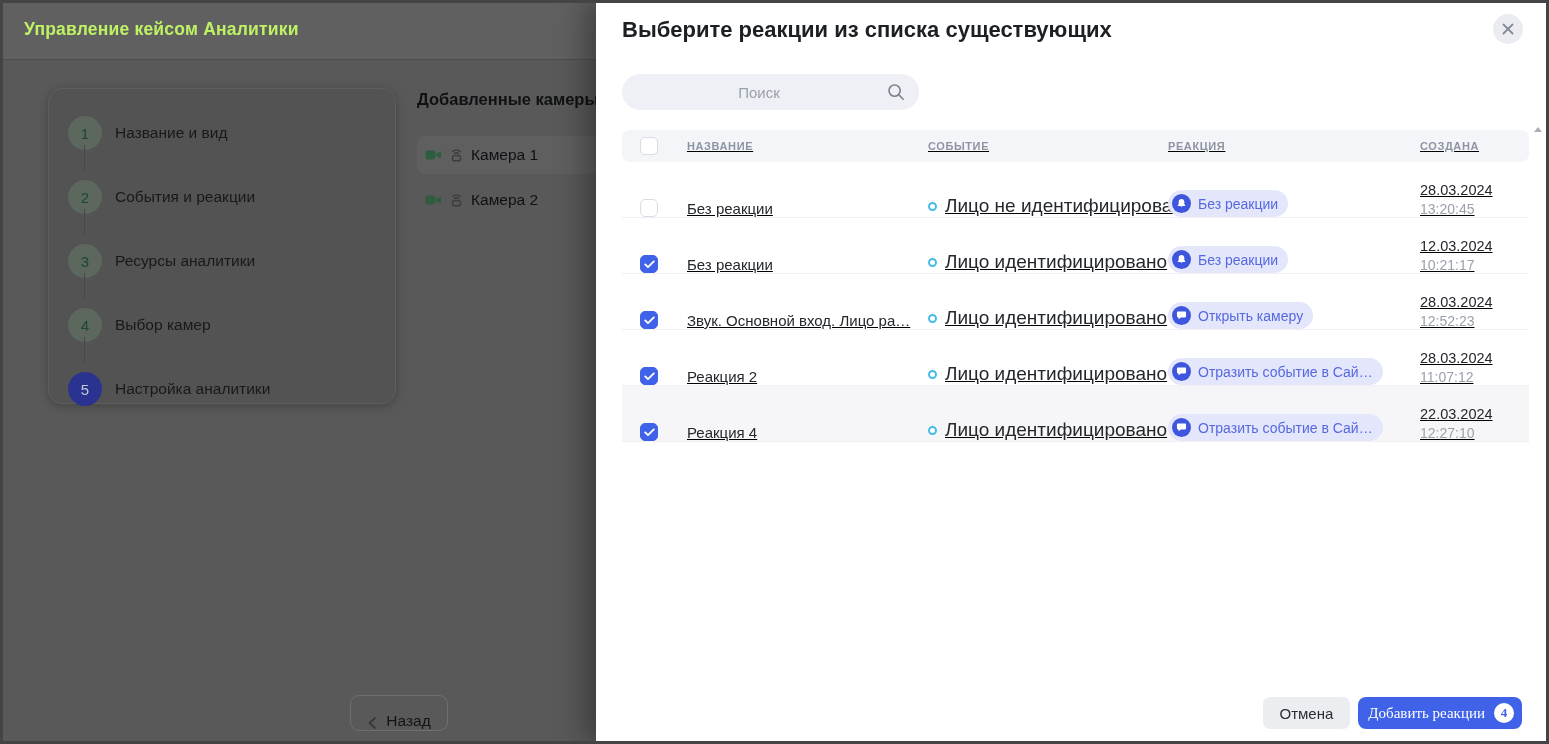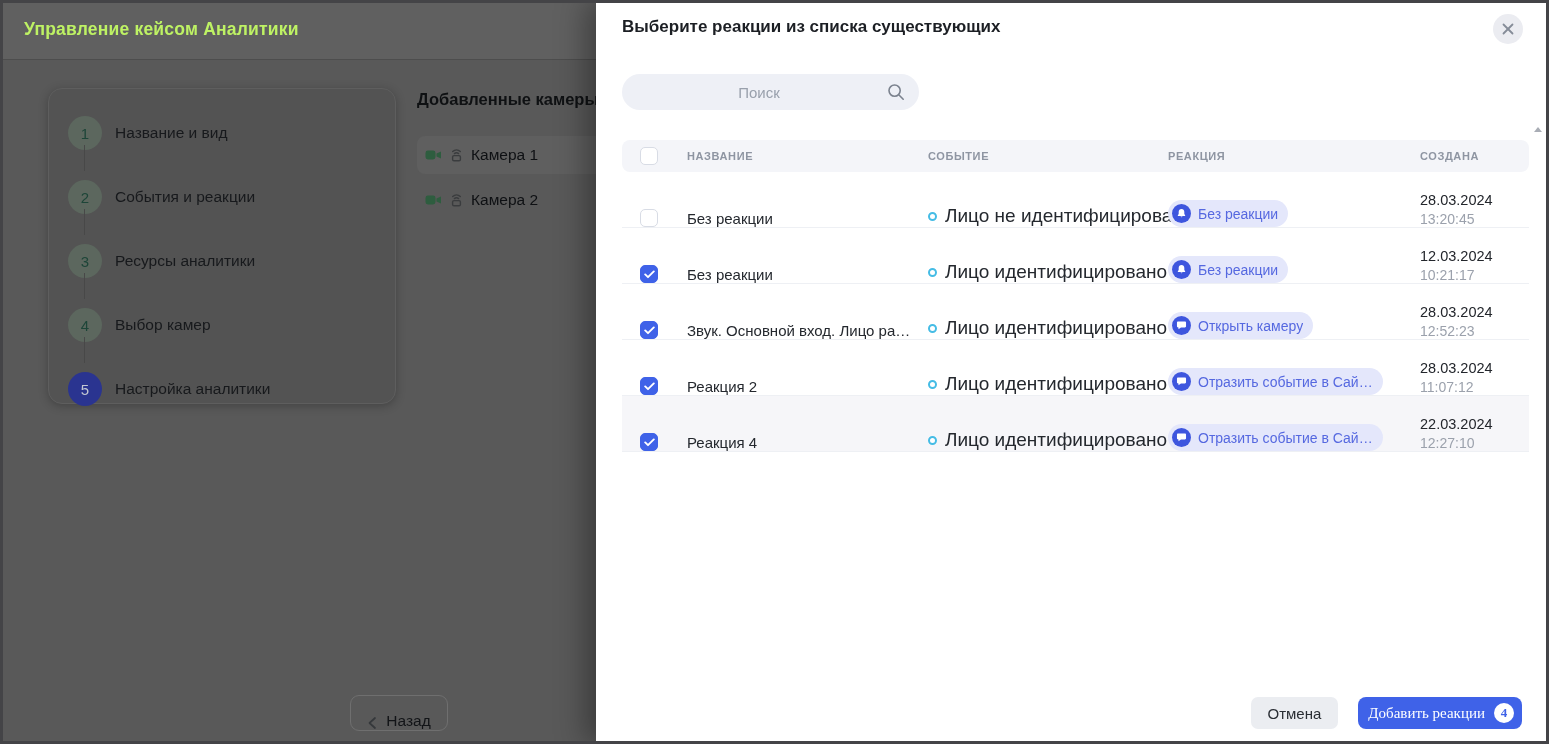--- a/index.html
+++ b/index.html
@@ -26,29 +26,29 @@
   .camera-row.selected { background:#5f5f5f; }
   .camera-row .cam-icon { flex:0 0 17px; }
   .camera-row .dev-icon { margin-left:6px; flex:0 0 17px; }
   .camera-label { margin-left:6px; font-size:15.5px; color:#0e1013; white-space:nowrap; }
 
   .back-btn { position:absolute; left:350px; top:695px; width:98px; height:36px; border:1.5px solid #6f6f6f; border-radius:9px; background:transparent; display:flex; align-items:flex-end; justify-content:center; gap:9px; cursor:pointer; }
   .back-label { font-size:15.5px; color:#121417; }
 
   
   .modal { position:absolute; left:596px; top:0; width:953px; height:744px; background:#ffffff; z-index:10; box-shadow:-10px 0 28px rgba(0,0,0,.35); }
-  .modal-title { position:absolute; left:26px; top:17px; font-size:17px; font-weight:700; color:#1c1f24; }
+  .modal-title { position:absolute; left:26px; top:17px; font-size:22px; font-weight:700; color:#1c1f24; }
   .close-btn { position:absolute; top:14px; right:26px; width:30px; height:30px; border-radius:50%; background:#ebecf1; border:none; display:flex; align-items:center; justify-content:center; cursor:pointer; }
 
   .search-box { position:absolute; left:26px; top:74px; width:297px; height:36px; background:#eef0f6; border-radius:18px; display:flex; align-items:center; }
   .search-input { flex:1; border:none; outline:none; background:transparent; padding:0 8px 0 17px; font-size:15px; color:#3a3f47; font-family:"Liberation Sans", sans-serif;text-align:center; }
   .search-input::placeholder { color:#99a0ac; }
   .search-icon-wrap { padding-right:14px; display:flex; align-items:center; }
 
-  .rtable { position:absolute; left:26px; top:140px; width:907px; }
+  .rtable { position:absolute; left:26px; top:130px; width:907px;text-decoration:underline; }
   .thead { height:32px; background:#f4f5f9; border-radius:8px; display:flex; align-items:center; }
   .th { font-size:11px; font-weight:700; color:#8e95a2; letter-spacing:.6px; text-transform:uppercase; }
   .col-check { width:65px; padding-left:18px; display:flex; align-items:center; }
   .col-name { width:241px; }
   .col-event { width:240px; display:flex; align-items:center; }
   .col-reaction { width:240px; }
   .col-created { flex:1;margin-left:12px; }
 
   .trow { height:56px; display:flex; align-items:flex-end; border-bottom:1px solid #eef0f4; cursor:pointer; }
   .trow.highlighted { background:#f6f6f9; }
@@ -61,21 +61,21 @@
   .badge-text { font-size:14px; color:#5568e0; white-space:nowrap; overflow:hidden; text-overflow:ellipsis; }
 
   .cell-date { font-size:14.5px; color:#23262c; }
   .cell-time { font-size:14px; color:#9ba1ac; margin-top:3px; }
 
   .checkbox { width:18px; height:18px; border-radius:5px; border:1.5px solid #d8dce5; background:#fff; display:flex; align-items:center; justify-content:center; cursor:pointer; }
   .checkbox.checked { background:#3f62e8; border-color:#3f62e8; }
 
   .scroll-up-arrow { position:absolute; top:127px; right:7px; width:0; height:0; border-left:4px solid transparent; border-right:4px solid transparent; border-bottom:5px solid #a9adb5; cursor:pointer; }
 
-  .modal-footer { position:absolute; right:27px; bottom:15px; display:flex; gap:20px; }
+  .modal-footer { position:absolute; right:27px; bottom:15px; display:flex; gap:8px; }
   .btn-cancel { height:32px; padding:0 17px; background:#ebedf1; border:none; border-radius:7px; font-size:15px; color:#2a2e34; font-family:"Liberation Sans", sans-serif; cursor:pointer; }
   .btn-submit { height:32px; padding:0 8px 0 10px; background:#3f62e8; border:none; border-radius:8px; font-size:15px; color:#ffffff; font-family:Liberation Serif, serif; display:flex; align-items:center; gap:9px; cursor:pointer; }
   .count-badge { width:20px; height:20px; border-radius:50%; background:#ffffff; color:#3f62e8; font-size:13px; font-weight:700; display:flex; align-items:center; justify-content:center; }
 </style>
 </head>
 <body>
 
 <div class="backdrop">
 
   <div class="topbar">

